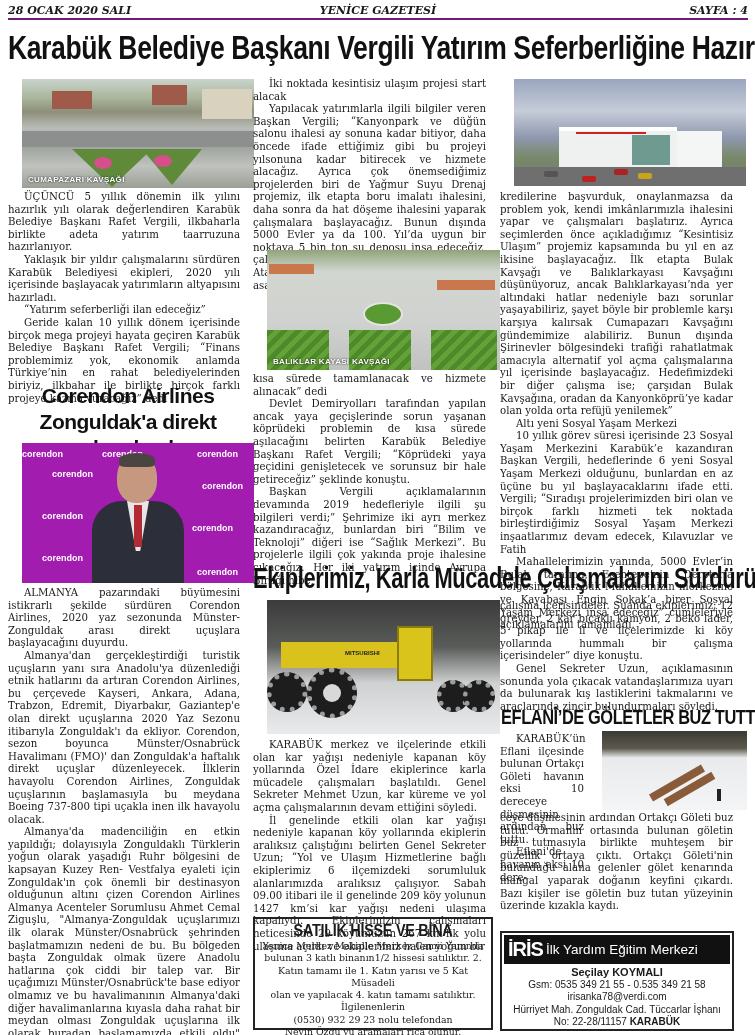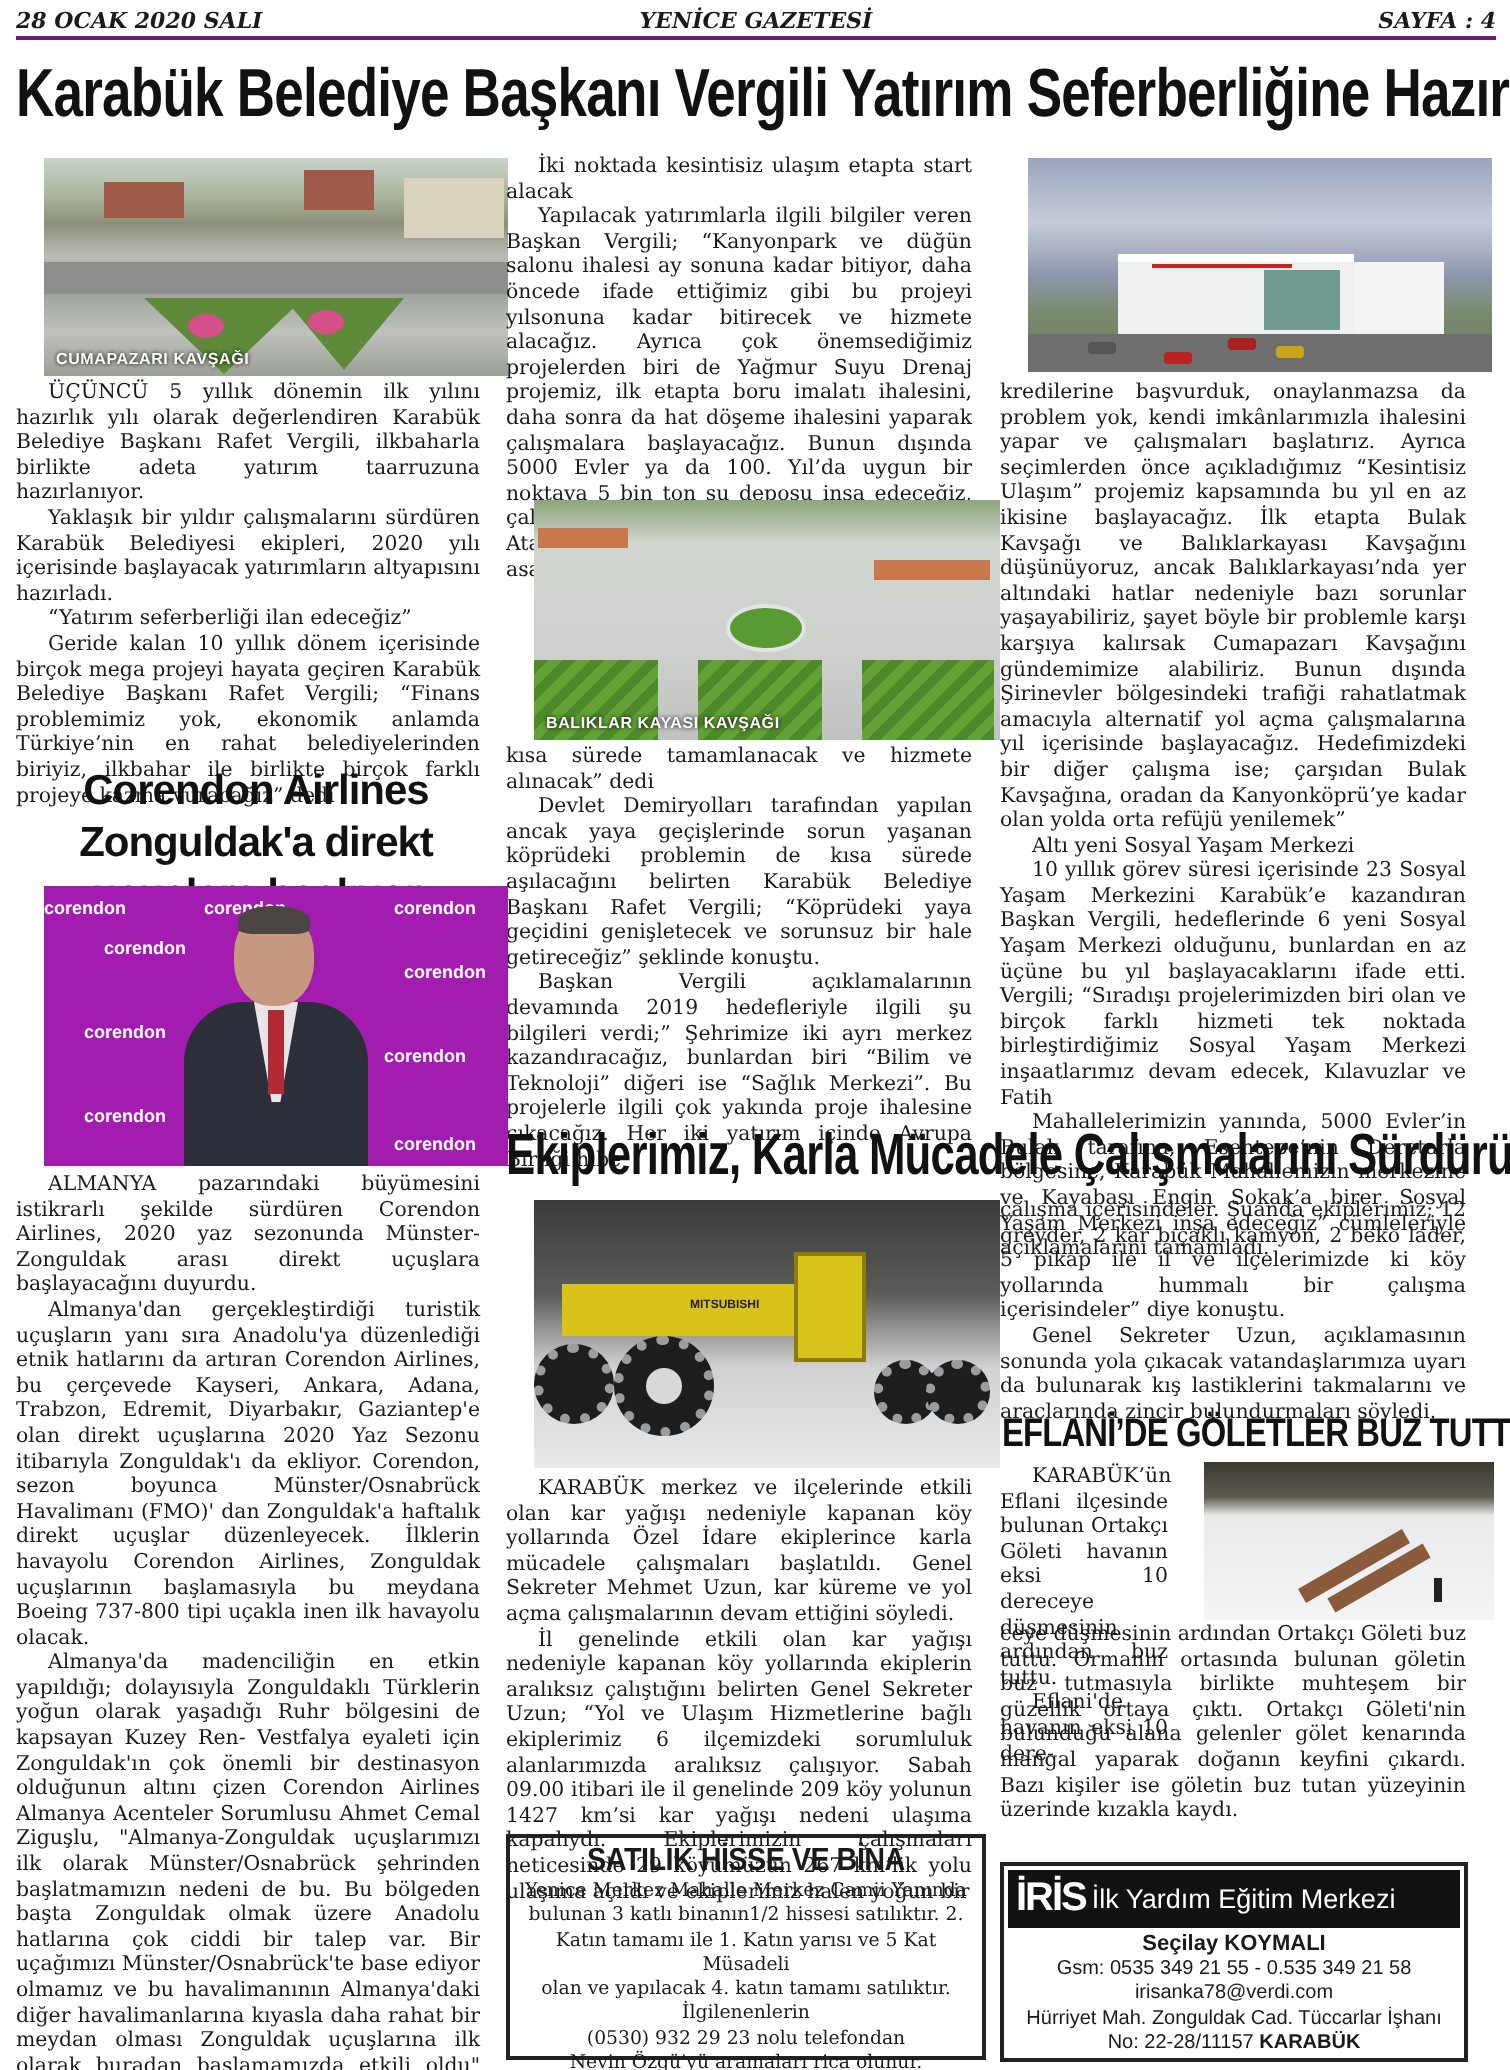--- a/index.html
+++ b/index.html
@@ -108,21 +108,21 @@
 </div>
 
 <div class="col" style="left:8px;top:191px;width:232px;">
   <p>ÜÇÜNCÜ 5 yıllık dönemin ilk yılını hazırlık yılı olarak değerlendiren Karabük Belediye Başkanı Rafet Vergili, ilkbaharla birlikte adeta yatırım taarruzuna hazırlanıyor.</p>
   <p>Yaklaşık bir yıldır çalışmalarını sürdüren Karabük Belediyesi ekipleri, 2020 yılı içerisinde başlayacak yatırımların altyapısını hazırladı.</p>
   <p>“Yatırım seferberliği ilan edeceğiz”</p>
   <p>Geride kalan 10 yıllık dönem içerisinde birçok mega projeyi hayata geçiren Karabük Belediye Başkanı Rafet Vergili; “Finans problemimiz yok, ekonomik anlamda Türkiye’nin en rahat belediyelerinden biriyiz, ilkbahar ile birlikte birçok farklı projeye kazma vuracağız” dedi</p>
 </div>
 
 <div class="col" style="left:253px;top:78px;width:233px;">
-  <p>İki noktada kesintisiz ulaşım etapta start alacak</p>
+  <p>İki noktada kesintisiz ulaşım projesi start alacak</p>
   <p>Yapılacak yatırımlarla ilgili bilgiler veren Başkan Vergili; “Kanyonpark ve düğün salonu ihalesi ay sonuna kadar bitiyor, daha öncede ifade ettiğimiz gibi bu projeyi yılsonuna kadar bitirecek ve hizmete alacağız. Ayrıca çok önemsediğimiz projelerden biri de Yağmur Suyu Drenaj projemiz, ilk etapta boru imalatı ihalesini, daha sonra da hat döşeme ihalesini yaparak çalışmalara başlayacağız. Bunun dışında 5000 Evler ya da 100. Yıl’da uygun bir noktaya 5 bin ton su deposu inşa edeceğiz, çalışmaları devam eden Namık Kemal-Atatürk Mahallesi ve Karabük Mahallesi asansörleri de en</p>
 </div>
 
 <div class="photo ph-balik">
   <div class="roof" style="left:2px;top:14px;width:45px;height:10px;"></div>
   <div class="roof" style="left:170px;top:30px;width:58px;height:10px;"></div>
   <div class="circle"></div>
   <div class="grass" style="left:0;width:62px;"></div>
   <div class="grass" style="left:82px;width:62px;"></div>
   <div class="grass" style="left:164px;width:66px;"></div>

